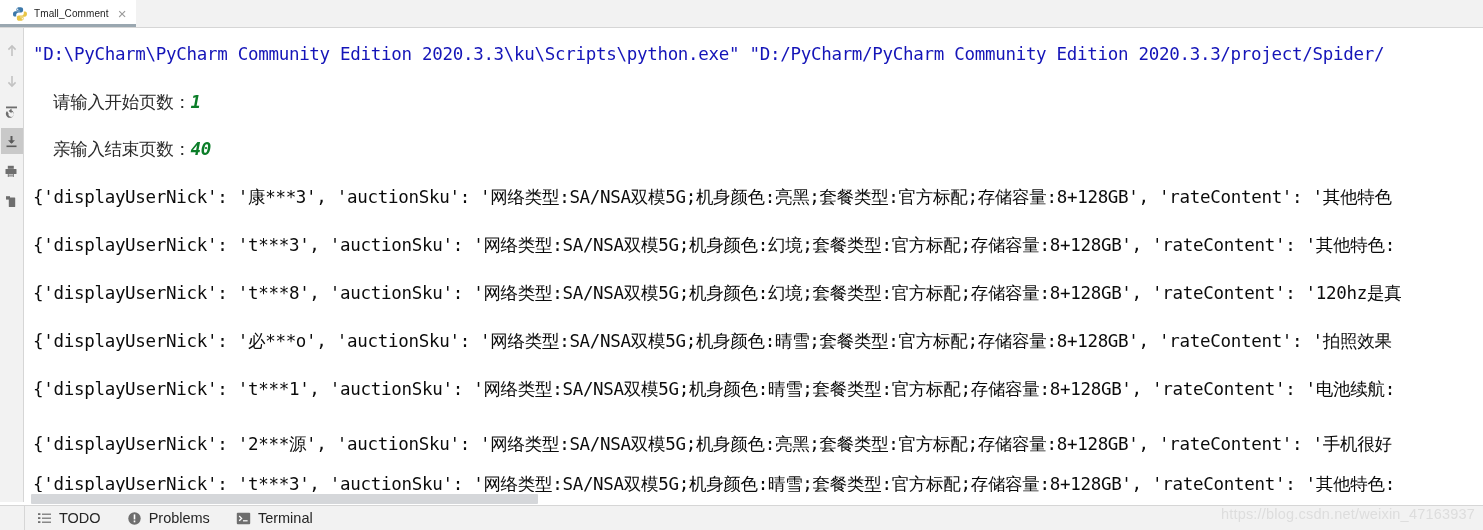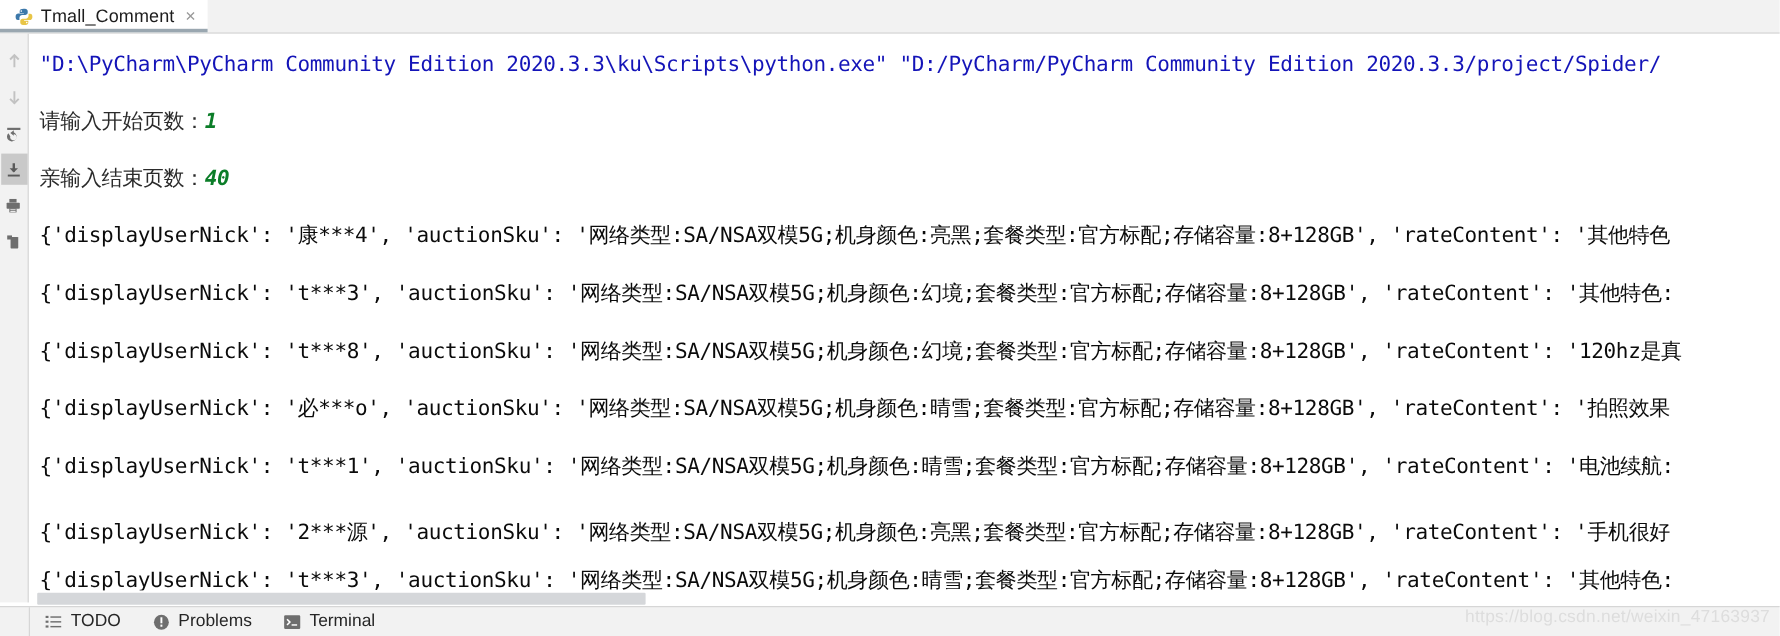--- a/index.html
+++ b/index.html
@@ -50,21 +50,21 @@
     background: #9aa7b0;
   }
   .tab-icon {
     width: 16px; height: 16px;
     margin-right: 6px;
     flex: 0 0 auto;
     display: block;
   }
   .tab-label {
     font-family: "Liberation Sans", sans-serif;
-    font-size: 15px;
+    font-size: 10px;
     color: #1d1d1d;
     white-space: nowrap;
     letter-spacing: 0.1px;
   }
   .tab-close {
     margin-left: 9px;
     font-size: 15px;
     color: #9a9a9a;
     line-height: 1;
     cursor: default;
@@ -111,21 +111,21 @@
   .cline {
     position: absolute;
     left: 8px;
     white-space: nowrap;
     font-family: "DejaVu Sans Mono", monospace;
     font-size: 17.5px;
     line-height: 22px;
     letter-spacing: -0.3px;
   }
   .c-cmd   { color: #1414b8; }
-  .c-plain { color: #2b2b2b; }
+  .c-plain { color: #2b2b2b; margin-left: 20px; }
   .c-in    { color: #0b7d28; font-style: italic; font-weight: bold; }
   .c-dict  { color: #0b0b0b; }
 
   
   .hscroll {
     position: absolute;
     left: 25px;
     top: 492px;
     width: 1458px;
     height: 13px;
@@ -252,21 +252,21 @@
   </div>
 
   <div class="console">
 
     <div class="cline c-cmd" style="top:14px;">"D:\PyCharm\PyCharm Community Edition 2020.3.3\ku\Scripts\python.exe" "D:/PyCharm/PyCharm Community Edition 2020.3.3/project/Spider/</div>
 
     <div class="cline c-plain" style="top:62px;"><span>请输入开始页数：</span><span class="c-in">1</span></div>
 
     <div class="cline c-plain" style="top:109px;"><span>亲输入结束页数：</span><span class="c-in">40</span></div>
 
-    <div class="cline c-dict" style="top:157px;">{'displayUserNick': '康***4', 'auctionSku': '网络类型:SA/NSA双模5G;机身颜色:亮黑;套餐类型:官方标配;存储容量:8+128GB', 'rateContent': '其他特色</div>
+    <div class="cline c-dict" style="top:157px;">{'displayUserNick': '康***3', 'auctionSku': '网络类型:SA/NSA双模5G;机身颜色:亮黑;套餐类型:官方标配;存储容量:8+128GB', 'rateContent': '其他特色</div>
     <div class="cline c-dict" style="top:205px;">{'displayUserNick': 't***3', 'auctionSku': '网络类型:SA/NSA双模5G;机身颜色:幻境;套餐类型:官方标配;存储容量:8+128GB', 'rateContent': '其他特色:</div>
     <div class="cline c-dict" style="top:253px;">{'displayUserNick': 't***8', 'auctionSku': '网络类型:SA/NSA双模5G;机身颜色:幻境;套餐类型:官方标配;存储容量:8+128GB', 'rateContent': '120hz是真</div>
     <div class="cline c-dict" style="top:301px;">{'displayUserNick': '必***o', 'auctionSku': '网络类型:SA/NSA双模5G;机身颜色:晴雪;套餐类型:官方标配;存储容量:8+128GB', 'rateContent': '拍照效果</div>
     <div class="cline c-dict" style="top:349px;">{'displayUserNick': 't***1', 'auctionSku': '网络类型:SA/NSA双模5G;机身颜色:晴雪;套餐类型:官方标配;存储容量:8+128GB', 'rateContent': '电池续航:</div>
     <div class="cline c-dict" style="top:404px;">{'displayUserNick': '2***源', 'auctionSku': '网络类型:SA/NSA双模5G;机身颜色:亮黑;套餐类型:官方标配;存储容量:8+128GB', 'rateContent': '手机很好</div>
     <div class="cline c-dict" style="top:444px;">{'displayUserNick': 't***3', 'auctionSku': '网络类型:SA/NSA双模5G;机身颜色:晴雪;套餐类型:官方标配;存储容量:8+128GB', 'rateContent': '其他特色:</div>
 
   </div>
 
   <div class="hscroll">

